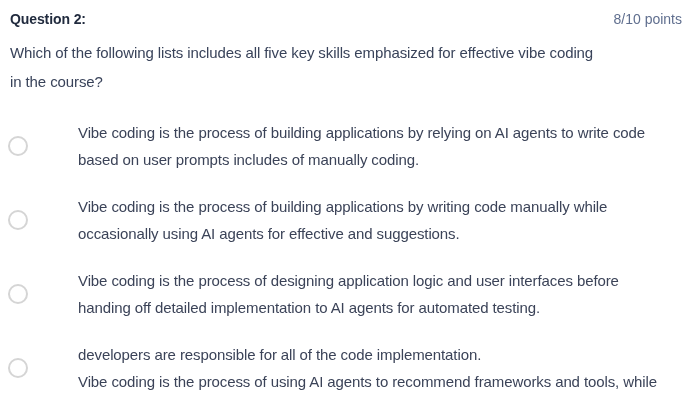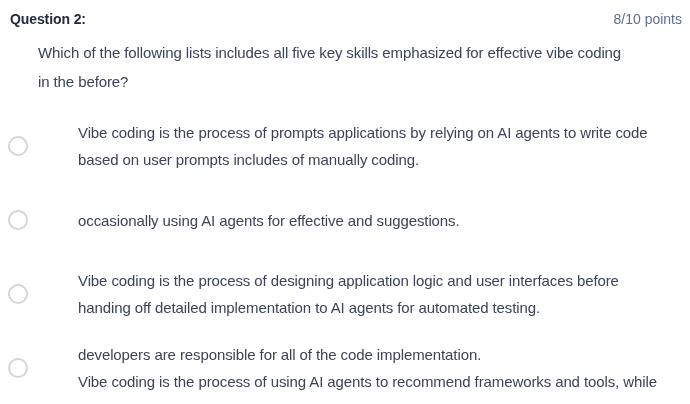--- a/index.html
+++ b/index.html
@@ -31,21 +31,20 @@
     font-size: 14px;
     font-weight: 400;
     color: #5f6e8e;
   }
   .question-text {
     margin-top: 9px;
     font-size: 15px;
     line-height: 29px;
     color: #39435a;
     letter-spacing: -0.1px;
-    margin-left: 28px;
   }
   .options {
     margin-top: 23px;
   }
   .option-row {
     display: flex;
     align-items: center;
     min-height: 54px;
     margin-bottom: 20px;
     cursor: pointer;
@@ -72,36 +71,37 @@
 
 <div class="page">
 
   <div class="header-row">
     <span class="question-label">Question 2:</span>
     <span class="points">8/10 points</span>
   </div>
 
   <div class="question-text">
     <div>Which of the following lists includes all five key skills emphasized for effective vibe coding</div>
-    <div>in the before?</div>
+    <div>in the course?</div>
   </div>
 
   <div class="options">
 
     <div class="option-row">
       <span class="radio"></span>
       <div class="option-text">
-        <div>Vibe coding is the process of prompts applications by relying on AI agents to write code</div>
+        <div>Vibe coding is the process of building applications by relying on AI agents to write code</div>
         <div>based on user prompts includes of manually coding.</div>
       </div>
     </div>
 
     <div class="option-row">
       <span class="radio"></span>
       <div class="option-text">
+        <div>Vibe coding is the process of building applications by writing code manually while</div>
         <div>occasionally using AI agents for effective and suggestions.</div>
       </div>
     </div>
 
     <div class="option-row">
       <span class="radio"></span>
       <div class="option-text">
         <div>Vibe coding is the process of designing application logic and user interfaces before</div>
         <div>handing off detailed implementation to AI agents for automated testing.</div>
       </div>

